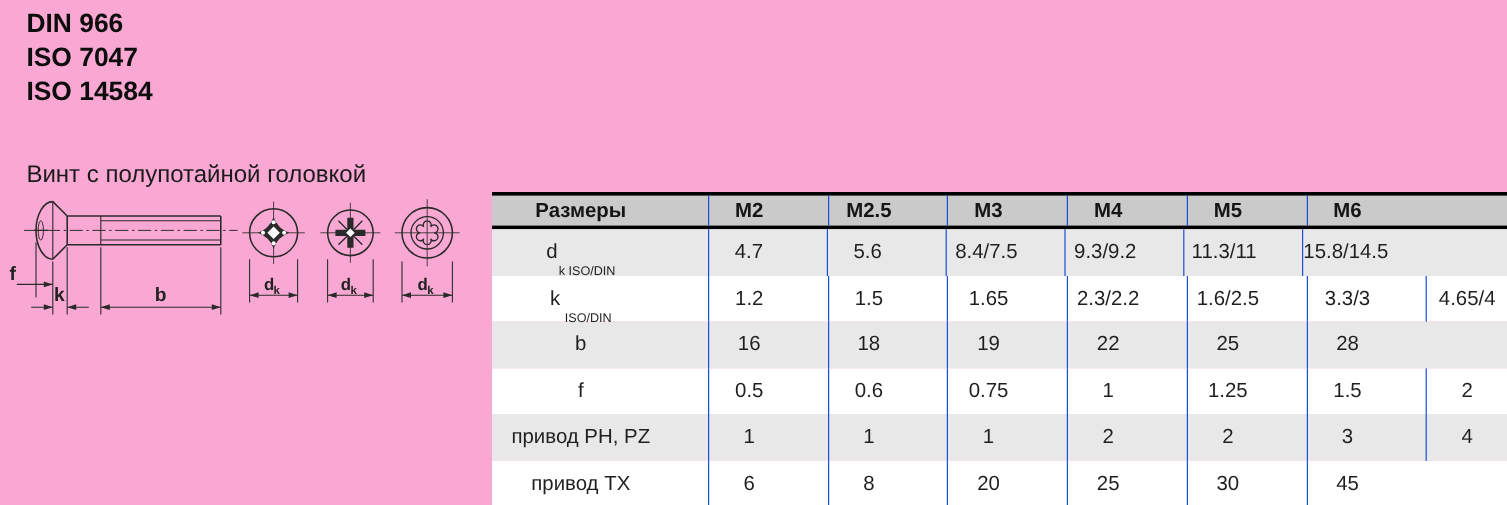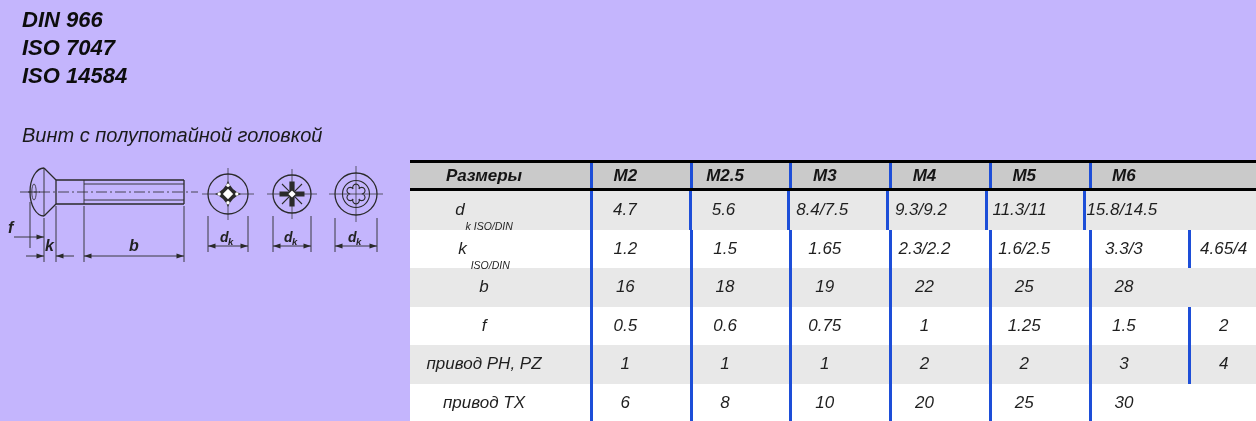--- a/index.html
+++ b/index.html
@@ -1,37 +1,37 @@
 <!DOCTYPE html>
 <html><head>
 <meta charset="utf-8">
 <style>
   * { margin: 0; padding: 0; box-sizing: border-box; }
   html, body { width: 1256px; height: 421px; background: #ffffff; overflow: hidden;
     font-family: "Liberation Sans", "DejaVu Sans", sans-serif; color: #1f1f1f; }
-  .page { position: relative; width: 1256px; height: 421px; background: #c4b5fd; font-style: italic; }
+  .page { position: relative; width: 1256px; height: 421px; background: #f9a8d4; }
 
   
   .top-block { position: absolute; left: 22px; top: 6px; }
   .standards div { font-size: 22px; font-weight: bold; line-height: 28px; color: #0d0d0d; }
-  .subtitle { margin-top: 34px; font-size: 20px; font-weight: normal; color: #1a1a1a; }
+  .subtitle { margin-top: 45px; font-size: 20px; font-weight: normal; color: #1a1a1a; }
 
   
   svg.drawing { position: absolute; left: 0; top: 158px; }
   svg.drawing * { vector-effect: non-scaling-stroke; }
   svg text { font-family: "Liberation Sans", "DejaVu Sans", sans-serif; fill: #222; }
 
   
   .dim-table { position: absolute; left: 410px; top: 160px; width: 846px; }
   .trow { display: grid; grid-template-columns: 148px repeat(7, 1fr); gap: 32px; }
   .thead { background: #cacaca; border-top: 3px solid #000; border-bottom: 3px solid #000; }
   .thead .cell { height: 25px; font-weight: bold; color: #151515; }
   .cell { display: flex; align-items: center; justify-content: center;
     font-size: 17px; height: 38.5px; }
-  .trow .cell + .cell { border-left: 3px solid #1d4ed8; }
+  .trow .cell + .cell { border-left: 1px solid #1d4ed8; }
   .stripe { background: #e8e8e8; }
   .plain  { background: #ffffff; }
   .lbl-main { font-size: 17px; }
   .lbl-sub { font-size: 10.5px; position: relative; top: 16px; margin-left: 1px; white-space: pre; }
 </style>
 </head>
 <body>
 
 <div class="page">
 
@@ -204,19 +204,19 @@
       <div class="cell">3</div>
       <div class="cell">4</div>
     </div>
 
     <div class="trow plain">
       <div class="cell">
           <span class="lbl-main">привод TX</span>
         </div>
       <div class="cell">6</div>
       <div class="cell">8</div>
-      <div class="cell">10</div>
       <div class="cell">20</div>
       <div class="cell">25</div>
       <div class="cell">30</div>
+      <div class="cell">45</div>
     </div>
   </div>
 </div>
 
 </body></html>

